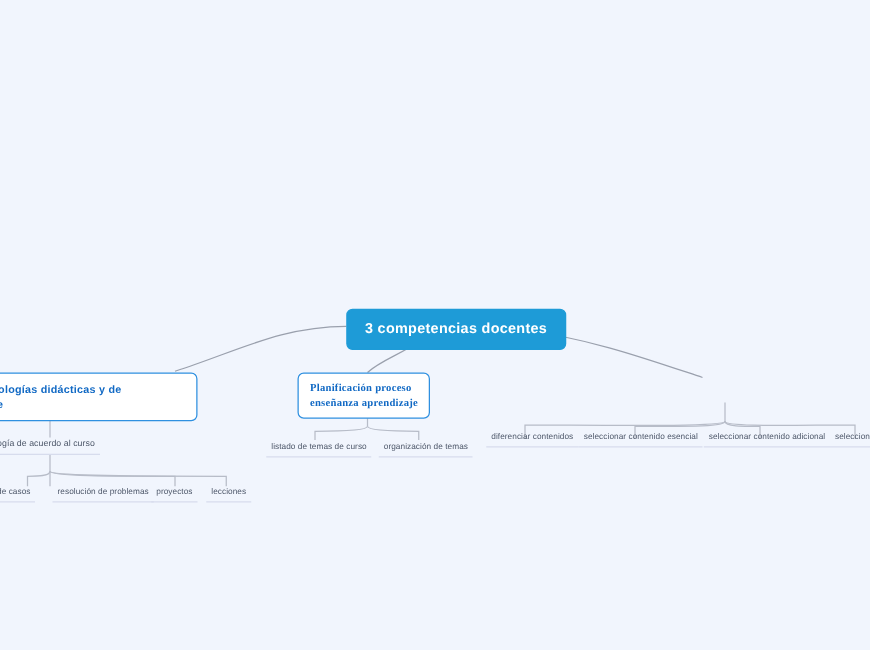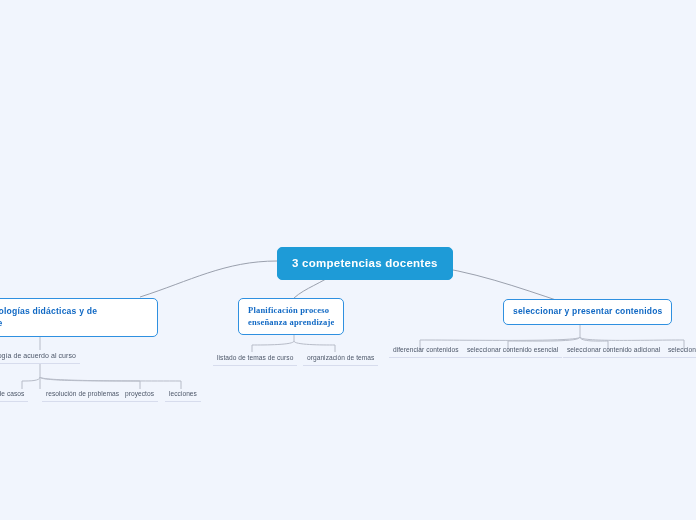--- a/index.html
+++ b/index.html
@@ -134,21 +134,20 @@
 
   <div class="node leaf" style="left:165px; top:388px;">lecciones</div>
 
   <div class="node l1" style="left:238px; top:298px;font-family:Liberation Serif, serif;">Planificación proceso
 enseñanza aprendizaje</div>
 
   <div class="node leaf" style="left:213px; top:352px;">listado de temas de curso</div>
 
   <div class="node leaf" style="left:303px; top:352px;">organización de temas</div>
 
-  <div class="node l1" style="left:503px; top:299px;">seleccionar y presentar contenidos</div>
 
   <div class="node leaf" style="left:389px; top:344px;">diferenciar contenidos</div>
 
   <div class="node leaf" style="left:463px; top:344px;">seleccionar contenido esencial</div>
 
   <div class="node leaf" style="left:563px; top:344px;">seleccionar contenido adicional</div>
 
   <div class="node leaf" style="left:664px; top:344px;">selecciona</div>
 
 </div>

